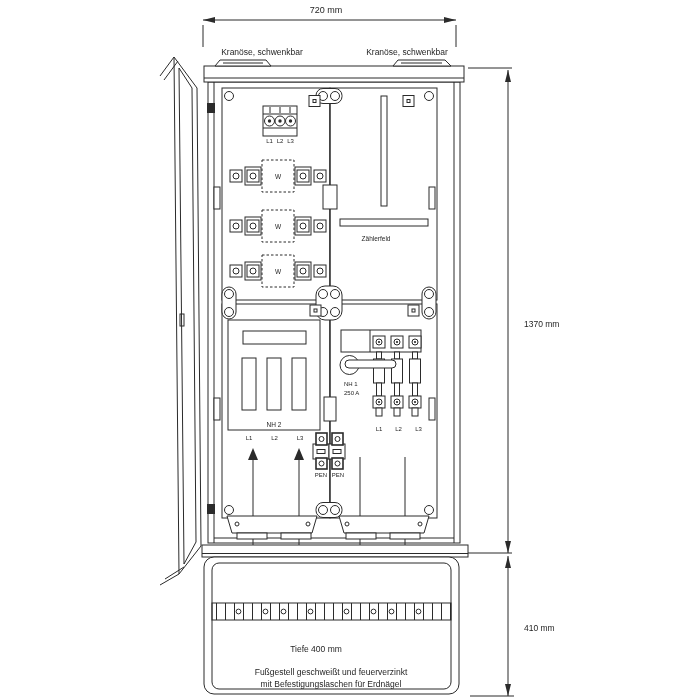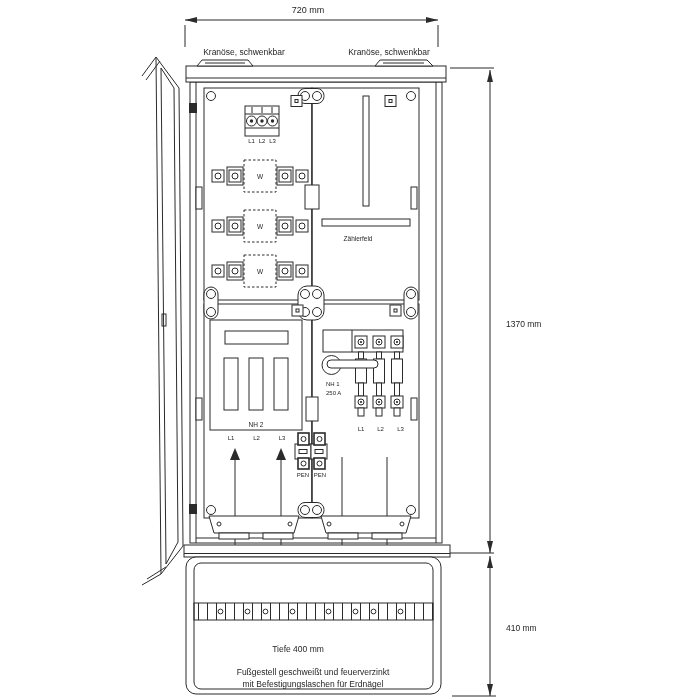--- a/index.html
+++ b/index.html
@@ -1,16 +1,16 @@
 <!DOCTYPE html>
 <html><head>
 <meta charset="utf-8">
 <style>
   html,body{margin:0;padding:0;background:#ffffff;}
-  .stage{position:relative;width:620px;height:700px;background:#ffffff;overflow:hidden;}
+  .stage{position:relative;width:620px;height:700px;background:#ffffff;overflow:hidden;padding-left:18px;}
   svg{display:block;}
   .ln{stroke:#2b2b2b;stroke-width:1;fill:none;}
   .fw{fill:#ffffff;stroke:#2b2b2b;stroke-width:1;}
   .fw2{fill:#ffffff;stroke:#2b2b2b;stroke-width:1.6;}
   .fb{fill:#2b2b2b;stroke:none;}
   .dash{stroke:#2b2b2b;stroke-width:1;fill:none;stroke-dasharray:2.5 2;}
   .txt{fill:#1f1f1f;font-family:"Liberation Sans",sans-serif;}
   .t6{font-size:6px;}
   .t65{font-size:6.5px;}
   .t85{font-size:8.5px;}

